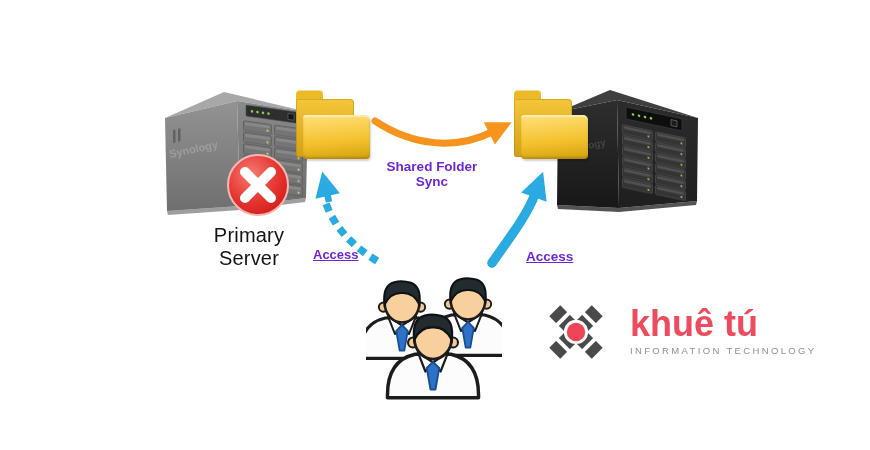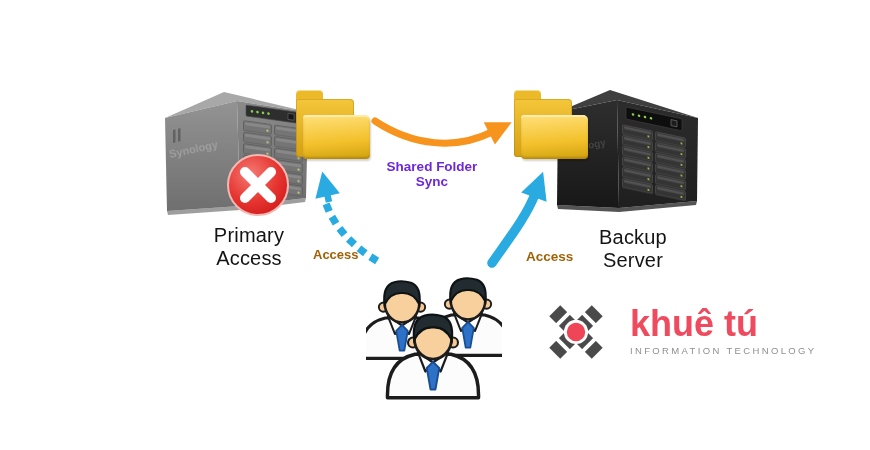--- a/index.html
+++ b/index.html
@@ -18,21 +18,21 @@
          background:linear-gradient(175deg,#ffe07a,#f3c12c 60%,#cfa00e);
          border-radius:3px 5px 4px 4px;
          box-shadow:inset 0 2px 1px rgba(255,255,255,.45), inset 0 -2px 2px rgba(130,90,0,.35),
                     1px 2px 2px rgba(0,0,0,.18);}
 
   
   .srv-label{position:absolute;z-index:7;font-size:20px;color:#141414;text-align:center;
              letter-spacing:.2px;}
   .sync-label{position:absolute;z-index:7;left:370px;top:159px;width:124px;text-align:center;
              font-size:13.5px;font-weight:bold;color:#6d28d9;}
-  .access-label{position:absolute;z-index:7;font-size:13px;font-weight:bold;color:#a16207;}
+  .access-label{position:absolute;z-index:7;font-size:13px;font-weight:bold;color:#6d28d9;text-decoration:underline;}
 
   
   #logo{position:absolute;left:545px;top:299px;display:flex;align-items:center;gap:23px;z-index:7;}
   .logo-name{font-size:36px;font-weight:bold;line-height:1;color:#EE4B5F;letter-spacing:0px;}
   .logo-tagline{font-size:9.5px;letter-spacing:2.35px;color:#8F8F8F;margin-top:3px;white-space:nowrap;}
 
   svg{display:block;}
   .layer{position:absolute;left:0;top:0;z-index:6;pointer-events:none;}
 </style>
 </head>
@@ -169,23 +169,22 @@
         <circle cx="14.5" cy="4" r="3.6" fill="#f6c893" stroke="#1c1c1c" stroke-width="1.5"></circle>
         <ellipse cx="0" cy="1" rx="13.5" ry="15" fill="#f8d09e" stroke="#1c1c1c" stroke-width="2"></ellipse>
         <path d="M -13.6,2 Q -15.5,-13 -6,-15.5 Q 0,-17 7,-15 Q 15.2,-12 13.6,2 Q 9,-7.5 0,-7 Q -9,-7.5 -13.6,2 Z" fill="#222b30" stroke="#0d1214" stroke-width="1.6"></path>
       </g>
     </defs>
     <use href="#person" transform="translate(36,46) scale(1.28)"></use>
     <use href="#person" transform="translate(102,43) scale(1.28)"></use>
     <use href="#person" transform="translate(67,81) scale(1.38)"></use>
   </svg>
 
-  <div class="srv-label" style="left:182px;top:224px;width:134px">Primary Access</div>
-
-  <div class="srv-label" style="left:570px;top:226px;width:126px">Backup Server</div>
+  <div class="srv-label" style="left:182px;top:224px;width:134px">Primary Server</div>
+
 
   <div class="sync-label">Shared Folder Sync</div>
 
   <div class="access-label" style="left:313px;top:247px">Access</div>
 
   <div class="access-label" style="left:526px;top:249px;font-size:13.5px">Access</div>
 
   <div id="logo">
     <svg width="62" height="64" viewBox="0 0 64 64">
       <g transform="translate(32,33)">

